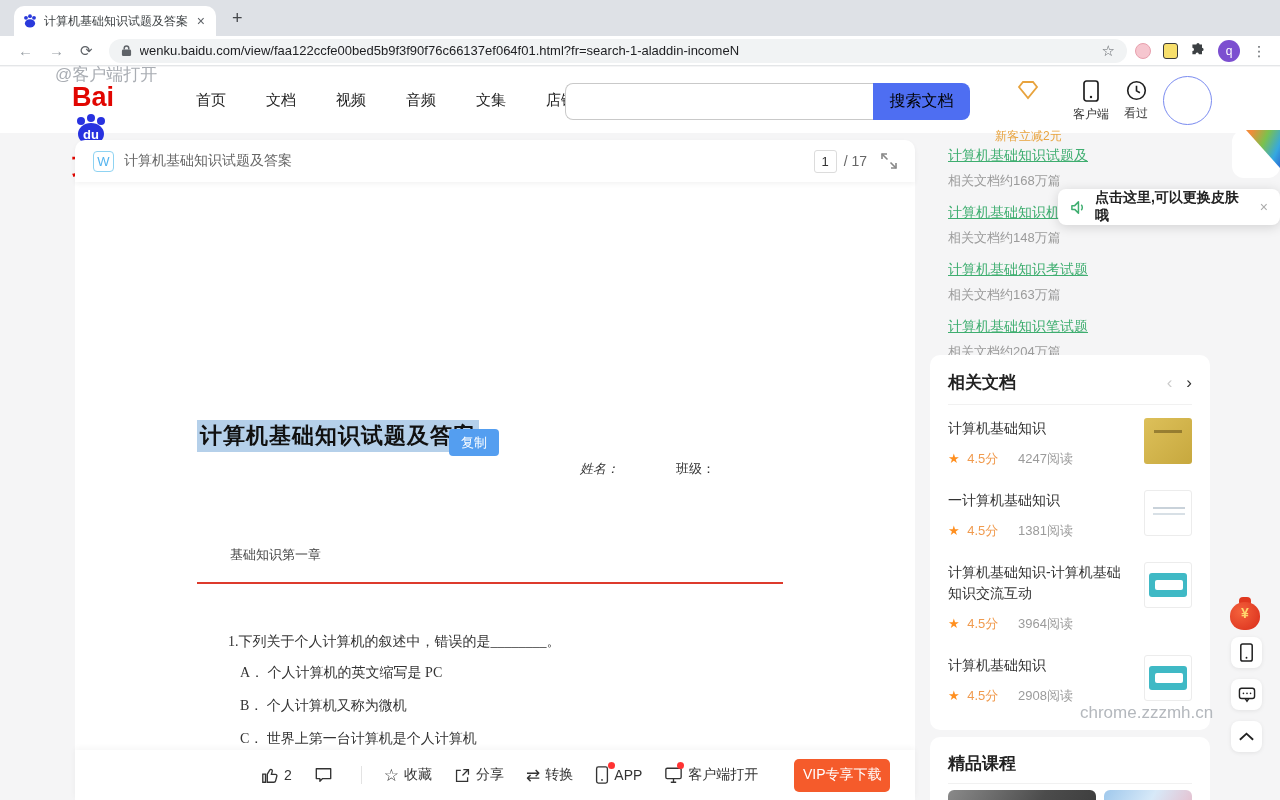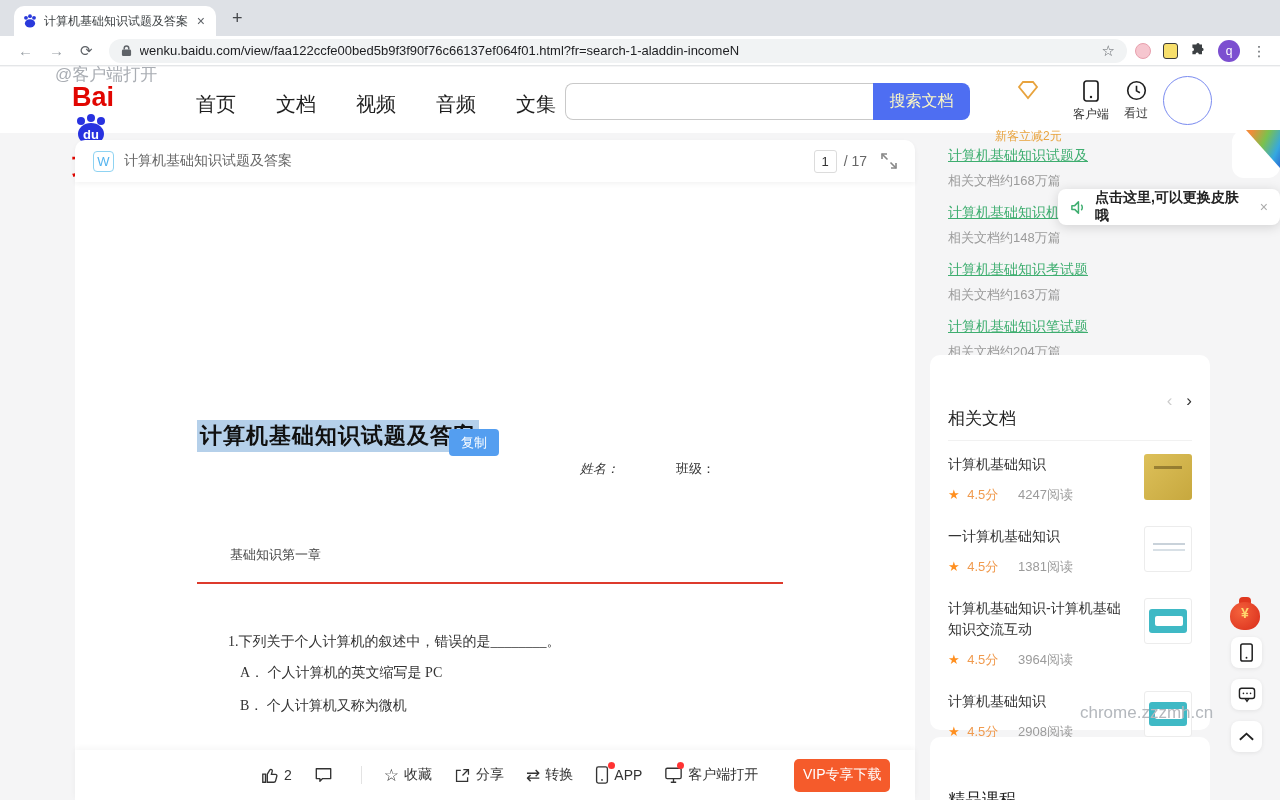--- a/index.html
+++ b/index.html
@@ -28,25 +28,25 @@
   .dots { font-size:14px; color:#5f6368; letter-spacing:0; }
 
   
   .siteheader { position:absolute; left:0; top:67px; width:1280px; height:66px; background:#fff; }
   .wm-topleft { position:absolute; left:55px; top:-4px; font-size:17px; color:#a9adb3; z-index:5; }
   .logo { position:absolute; left:72px; top:15px; display:flex; align-items:flex-start;flex-direction:column; }
   .logo-bai { color:#e10601; font-size:27px; font-weight:bold; }
   .logo-paw { position:relative; width:36px; height:34px; margin:0 1px; }
   .logo-wenku { color:#e10601; font-size:26px; font-weight:bold; letter-spacing:1px; }
   .mainnav { position:absolute; left:196px; top:24px; display:flex; gap:40px; }
-  .mainnav span { font-size:20px; color:#1f1f1f; }
+  .mainnav span { font-size:15px; color:#1f1f1f; }
   .searchwrap { position:absolute; left:565px; top:16px; display:flex; }
   .searchinput { width:308px; height:37px; border:1px solid #c9c9c9; border-right:none;
     border-radius:8px 0 0 8px; outline:none; font-size:14px; padding:0 12px; background:#fff; }
-  .searchbtn { width:97px; height:37px; background:#4e6ef2; color:#fef9c3; border:none;
+  .searchbtn { width:97px; height:37px; background:#4e6ef2; color:#000000; border:none;
     border-radius:0 8px 8px 0; font-size:16px; }
   .hdr-util { position:absolute; top:13px; display:flex; flex-direction:column; align-items:center; }
   .hdr-util .lbl { font-size:12px; color:#333; margin-top:4px; }
   .hdr-util .lbl.orange { color:#e8a33d; }
   .hdr-avatar { position:absolute; left:1163px; top:9px; width:49px; height:49px; border-radius:50%;
     border:1px solid #7a8bf0; background:#fff; }
 
   
   .viewer { position:absolute; left:75px; top:140px; width:840px; height:660px; background:#fff;
     border-radius:10px 10px 0 0; }
@@ -81,21 +81,21 @@
 
   
   .suggestions { position:absolute; left:948px; top:146px; width:250px; }
   .sugg { margin-bottom:13px; }
   .sugg a { display:inline-block; font-size:14px; color:#3fae70; text-decoration:underline; margin-bottom:7px; }
   .sugg .cnt { font-size:13px; color:#9b9b9b; }
 
   .card { position:absolute; background:#fff; border-radius:10px; }
   .related-card { left:930px; top:355px; width:280px; height:375px; }
   .card-hd { display:flex; align-items:center; padding:16px 18px 10px; }
-  .card-hd .t { font-size:17px; font-weight:normal; color:#222; flex:1;margin-top:36px; }
+  .card-hd .t { font-size:17px; font-weight:bold; color:#222; flex:1; }
   .arrow-l { color:#ccc; font-size:17px; margin-right:14px; }
   .arrow-r { color:#333; font-size:17px; }
   .card-div { height:1px; background:#f1f1f1; margin:0 18px; }
   .docrow { display:flex; padding:13px 18px 9px; }
   .docrow .info { flex:1; padding-right:10px; }
   .docrow .dtitle { font-size:14px; color:#333; line-height:21px; margin-bottom:11px; }
   .rating { font-size:13px; }
   .rating .star { color:#ff8f1f; }
   .rating .score { color:#f09b4f; margin-left:4px; }
   .rating .reads { color:#9b9b9b; margin-left:16px; }
@@ -244,20 +244,21 @@
 
   <div class="doc-title docserif">计算机基础知识试题及答案</div>
   <button class="copy-btn">复制</button>
   <span class="nameclass docserif" style="left:505px;font-style:italic;">姓名：</span>
   <span class="nameclass docserif" style="left:601px;">班级：</span>
   <div class="chapter docserif">基础知识第一章</div>
   <div class="redline"></div>
   <div class="question docserif">1.下列关于个人计算机的叙述中，错误的是________。</div>
   <div class="opt docserif" style="top:524px;">A． 个人计算机的英文缩写是 PC</div>
   <div class="opt docserif" style="top:557px;">B． 个人计算机又称为微机</div>
+  <div class="opt docserif" style="top:590px;">C． 世界上第一台计算机是个人计算机</div>
 
   <div class="viewer-bottom">
     <div class="tool">
       <svg width="18" height="18" viewBox="0 0 20 20">
         <path d="M2 9h3v9H2zM7 18h7.2c1 0 1.8-.6 2-1.5l1.4-5.2c.3-1-.5-2-1.6-2h-4.4l.9-3.6c.2-1-.5-1.9-1.5-1.9-.5 0-1 .3-1.3.7L7 9z" fill="none" stroke="#333" stroke-width="1.5"></path>
       </svg>
       <span>2</span>
     </div>
     <div class="tool">
       <svg width="19" height="18" viewBox="0 0 20 20">

